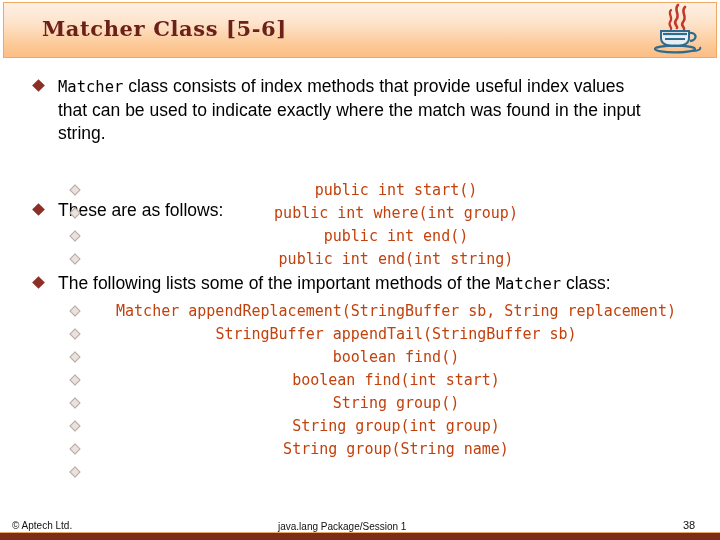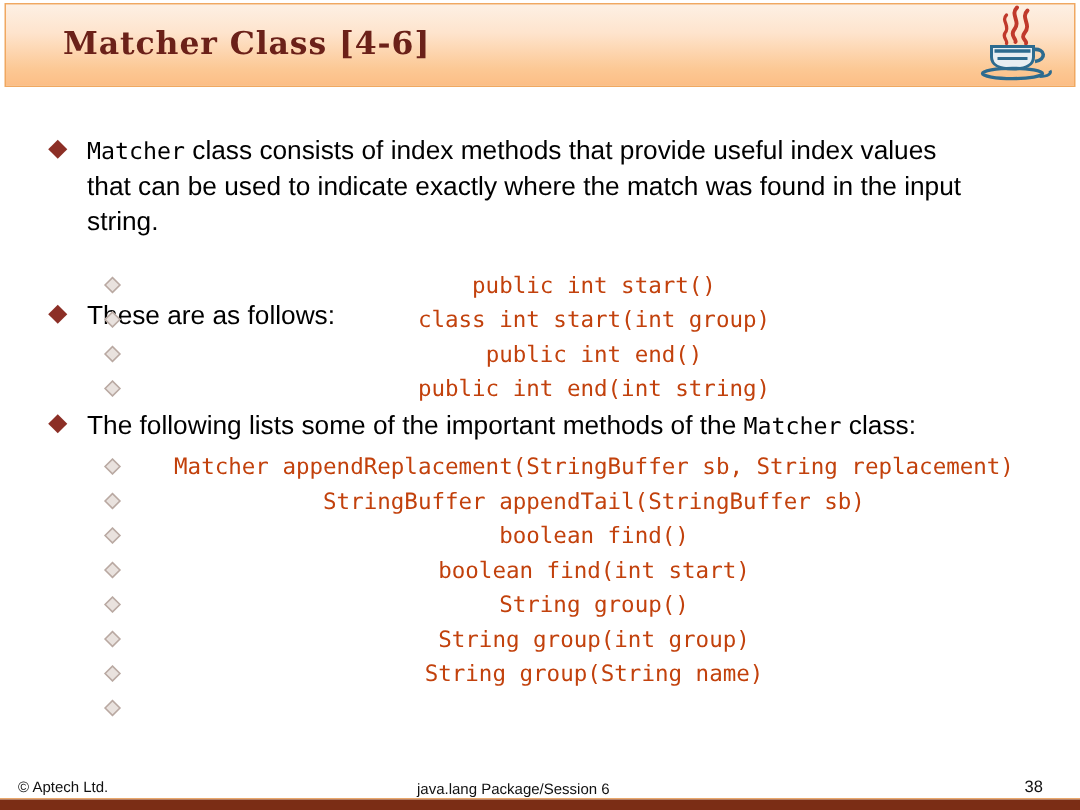--- a/index.html
+++ b/index.html
@@ -99,21 +99,21 @@
     background: #e9e2de;
     transform: rotate(45deg);
   }
   .l2 .txt2 { display: block; padding-right: 24px; white-space: pre-wrap; }
 
   .mono {
     font-family: "DejaVu Sans Mono", "Liberation Mono", monospace;
     font-size: 15.5px;
   }
 
-  .blk1 { position: absolute; left: 0; top: 15px;  width: 696px; margin-top: 14px; }
+  .blk1 { position: absolute; left: 0; top: 15px;  width: 696px; }
   .blk2 { position: absolute; left: 0; top: 92px;  width: 720px; margin-top: 47px; }
   .blk3 { position: absolute; left: 0; top: 119px; width: 720px; }
   .blk4 { position: absolute; left: 0; top: 212px; width: 720px; }
   .blk5 { position: absolute; left: 0; top: 240px; width: 720px; }
 
   
   #footer-bar {
     position: absolute;
     left: 0;
     bottom: 0;
@@ -139,21 +139,21 @@
   #footer-left  { left: 12px;  top: 520px; }
   #footer-mid   { left: 278px; top: 521px; }
   #footer-right { left: 683px; top: 519px; font-size: 11px; }
 </style>
 </head>
 <body>
 
 <div id="slide">
 
   <div id="header">
-    <div id="slide-title">Matcher Class [4-6]</div>
+    <div id="slide-title">Matcher Class [5-6]</div>
   </div>
 
   <div id="java-logo">
     <svg viewBox="0 0 60 54" width="60" height="54" aria-hidden="true">
 
       <path d="M30 3 C25 8 33 12 28 18 C25 22 30 24 29 26" stroke="#c0392b" stroke-width="2.6" fill="none" stroke-linecap="round"></path>
       <path d="M37 5 C32 10 40 14 35 20 C32 24 37 25 36 27" stroke="#c0392b" stroke-width="2.6" fill="none" stroke-linecap="round"></path>
       <path d="M23 8 C19 12 26 15 22 20 C20 23 24 25 23 27" stroke="#c0392b" stroke-width="2.2" fill="none" stroke-linecap="round"></path>
 
       <path d="M13 29 H41 V36 C41 41 36 44 27 44 C18 44 13 41 13 36 Z" fill="#e8eef2" stroke="#2d6b8f" stroke-width="2"></path>
@@ -183,21 +183,21 @@
       </div>
     </div>
 
     <div class="blk3">
       <div class="l2">
         <span class="bullet2"></span>
         <span class="txt2">public int start()</span>
       </div>
       <div class="l2">
         <span class="bullet2"></span>
-        <span class="txt2">class int start(int group)</span>
+        <span class="txt2">public int where(int group)</span>
       </div>
       <div class="l2">
         <span class="bullet2"></span>
         <span class="txt2">public int end()</span>
       </div>
       <div class="l2">
         <span class="bullet2"></span>
         <span class="txt2">public int end(int string)</span>
       </div>
     </div>
@@ -239,18 +239,18 @@
         <span class="txt2">String group(String name)</span>
       </div>
       <div class="l2">
         <span class="bullet2"></span>
       </div>
     </div>
 
   </div>
 
   <div class="footer-txt" id="footer-left">© Aptech Ltd.</div>
-  <div class="footer-txt" id="footer-mid">java.lang Package/Session 6</div>
+  <div class="footer-txt" id="footer-mid">java.lang Package/Session 1</div>
   <div class="footer-txt" id="footer-right">38</div>
   <div id="footer-bar-hi"></div>
   <div id="footer-bar"></div>
 
 </div>
 
 </body></html>

